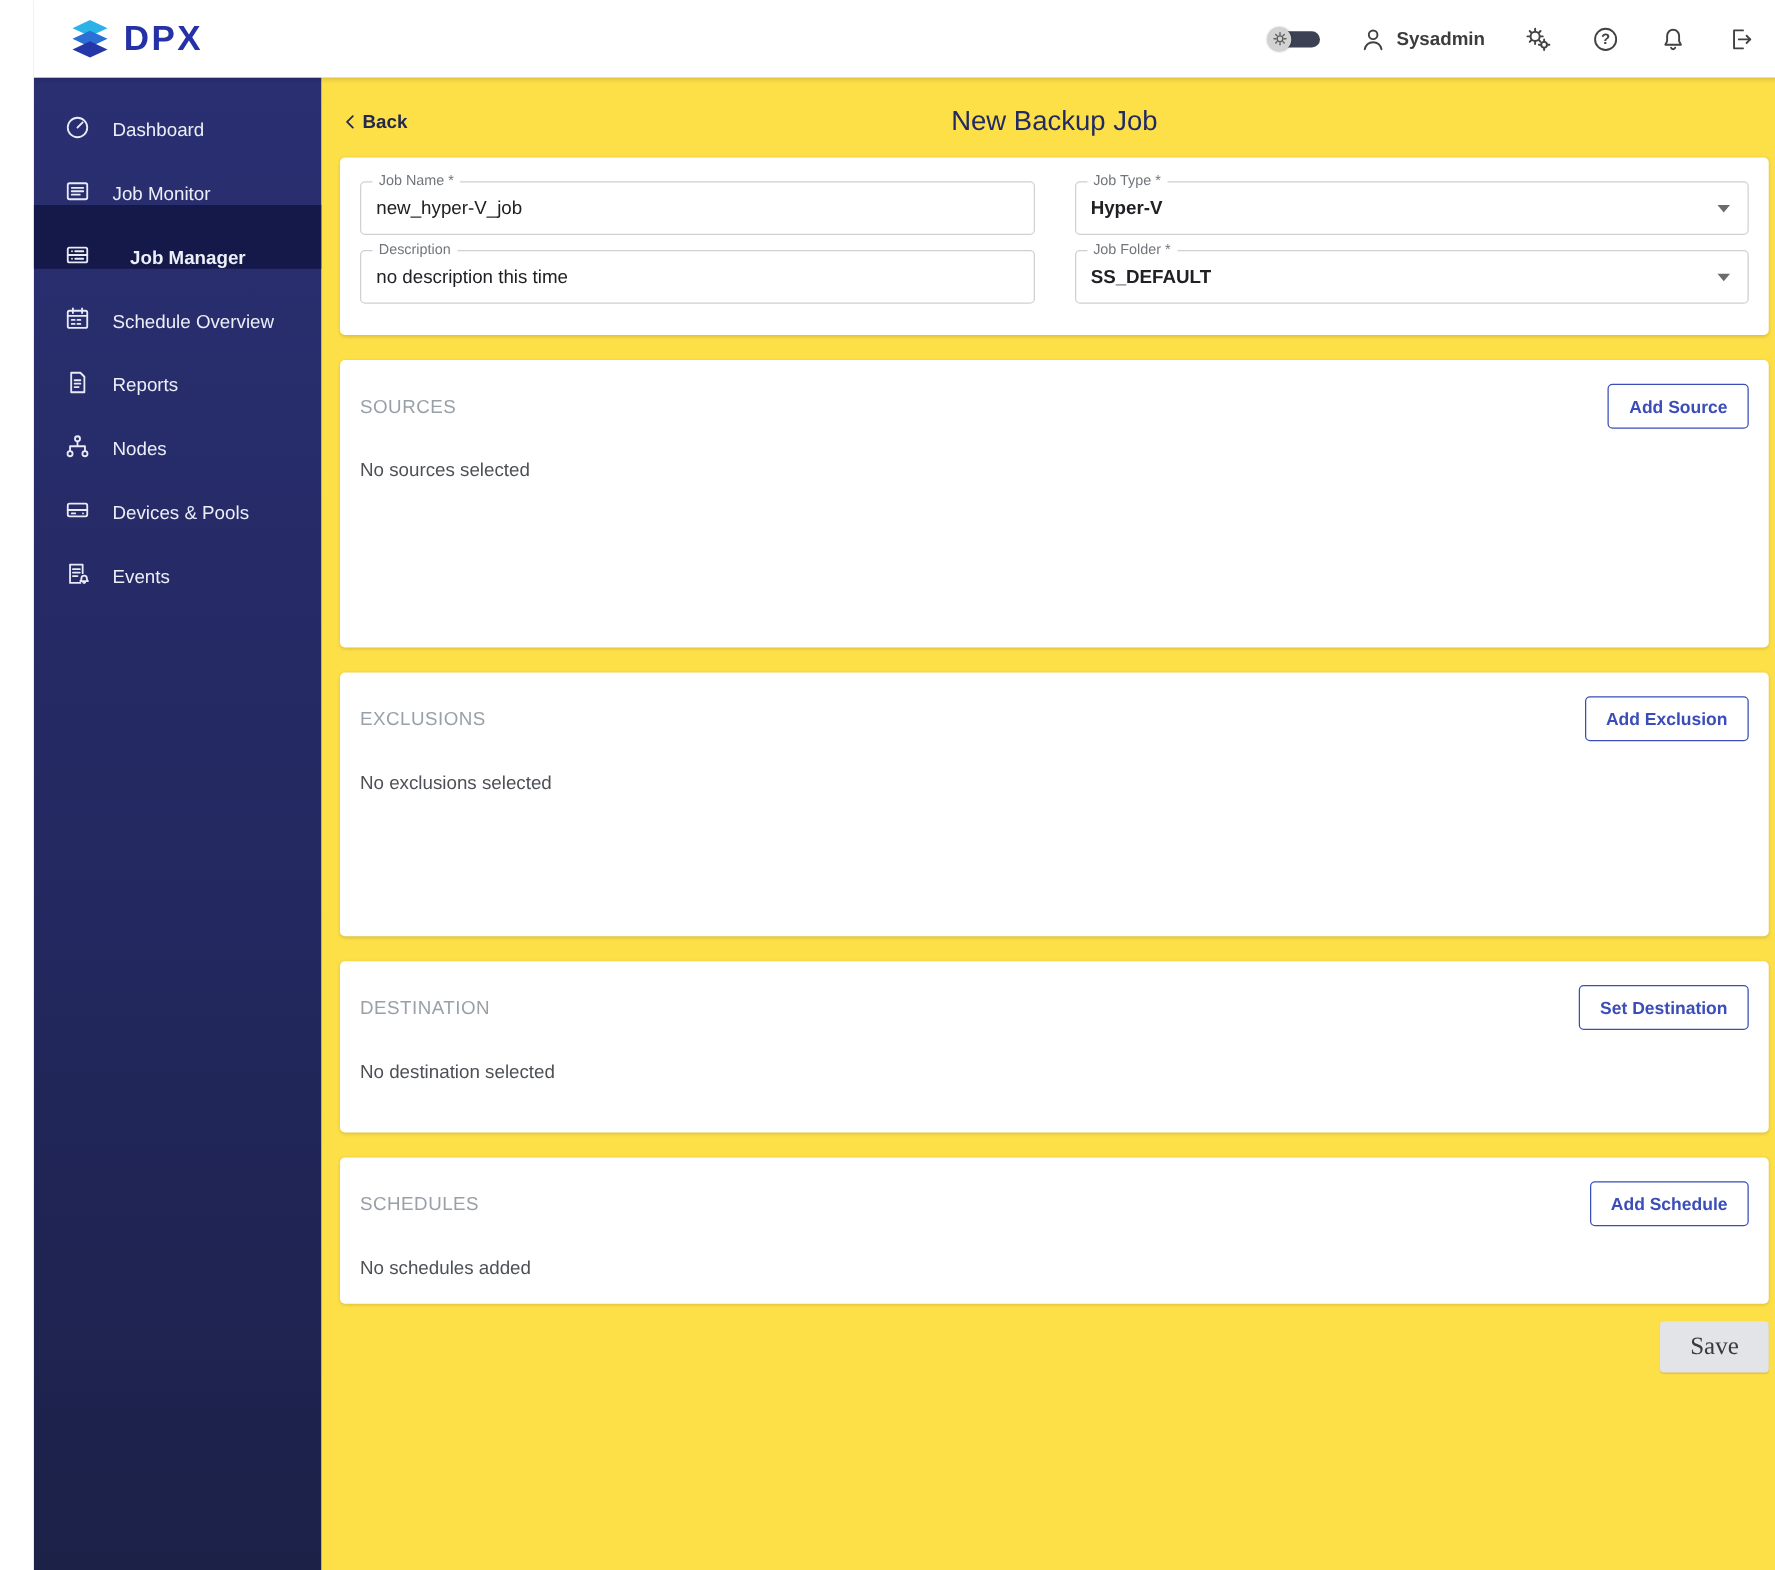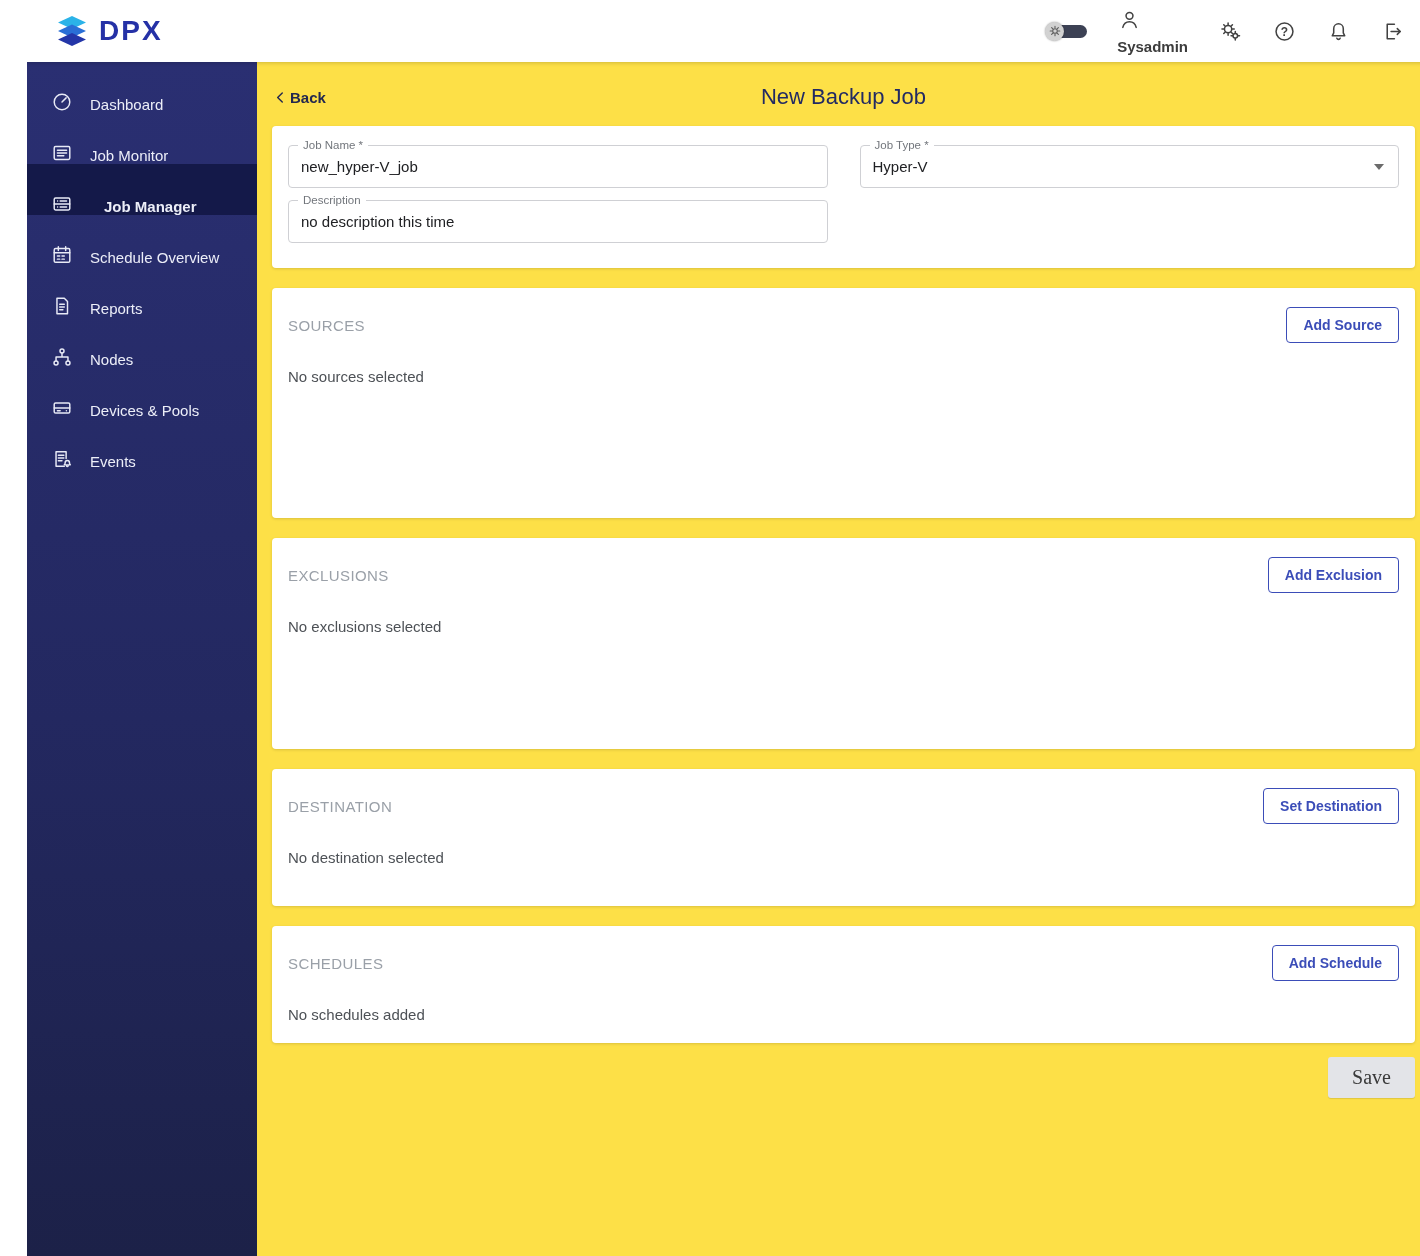--- a/index.html
+++ b/index.html
@@ -12,21 +12,21 @@
     position:absolute; top:0; left:0; width:1405px; height:62px;
     background:#fff; display:flex; align-items:center;
     padding:0 28px; z-index:5;
     box-shadow:0 1px 4px rgba(0,0,0,.18);
   }
   .logo { display:flex; align-items:center; gap:10px; cursor:pointer; }
   .logo-text { font-size:28px; font-weight:800; letter-spacing:2px; color:#2531a6; }
   .header-right { margin-left:auto; display:flex; align-items:center; gap:30px; }
   .hicon { width:24px; height:24px; display:inline-flex; align-items:center; justify-content:center; cursor:pointer; }
   .hicon svg { width:23px; height:23px; stroke:#424242; fill:none; stroke-width:1.6; stroke-linecap:round; stroke-linejoin:round; }
-  .user-chip { display:flex; align-items:flex-start; gap:7px; cursor:pointer;flex-direction:column; }
+  .user-chip { display:flex; align-items:center; gap:7px; cursor:pointer; }
   .user-name { font-size:15px; font-weight:700; color:#3c3c3c; }
 
   .theme-toggle { position:relative; width:42px; height:20px; cursor:pointer; }
   .theme-toggle .track { position:absolute; left:10px; right:0; top:3.5px; height:13px; border-radius:7px; background:#3c4154; }
   .theme-toggle .knob { position:absolute; left:0; top:0.5px; width:19px; height:19px; border-radius:50%; background:#d2d2d2; display:flex; align-items:center; justify-content:center; box-shadow:0 0 2px rgba(0,0,0,.4); }
   .theme-toggle .knob svg { width:12px; height:12px; stroke:#5c5c5c; fill:none; stroke-width:1.1; stroke-linecap:round; }
 
   
   .sidebar {
     position:absolute; top:62px; left:0; width:230px; height:1194px;
@@ -73,21 +73,21 @@
   .field { position:relative; height:43px; border:1px solid #cfd0d4; border-radius:4px; background:#fff; }
   .field-label {
     position:absolute; top:-7px; left:9px; background:#fff; padding:0 5px;
     font-size:11.5px; color:#72767c; line-height:13px; white-space:nowrap;
   }
   .field input {
     width:100%; height:100%; border:0; outline:none; background:transparent;
     padding:0 12px; font-family:"Liberation Sans",sans-serif; font-size:15px; color:#202124;
   }
   .select-field { cursor:pointer; }
-  .select-value { line-height:41px; padding:0 12px; font-size:15px; color:#202124; }
+  .select-value { line-height:41px; padding:0 12px; font-size:15px; color:#202124;font-weight:bold; }
   .caret {
     position:absolute; right:14px; top:18px; width:0; height:0;
     border-left:5px solid transparent; border-right:5px solid transparent; border-top:6px solid #6b6b6b;
   }
 
   .retention-field { width:535px; margin-top:22px; }
   .spinner {
     position:absolute; right:8px; top:9px; width:19px; height:25px;
     border:1px solid #b8b8bc; border-radius:3px; display:flex; flex-direction:column; overflow:hidden;
   }
@@ -264,20 +264,25 @@
         </div>
         <div class="field select-field">
           <span class="field-label">Job Type *</span>
           <div class="select-value">Hyper-V</div>
           <span class="caret"></span>
         </div>
         <div class="field">
           <span class="field-label">Description</span>
           <input type="text" value="no description this time" style="">
         </div>
+        <div class="field select-field">
+          <span class="field-label">Job Folder *</span>
+          <div class="select-value">SS_DEFAULT</div>
+          <span class="caret"></span>
+        </div>
       </div>
     </section>
 
     <section class="card card--sources">
       <div class="card-head">
         <span class="card-title">SOURCES</span>
         <button class="outline-btn">Add Source</button>
       </div>
       <div class="empty-text">No sources selected</div>
     </section>

